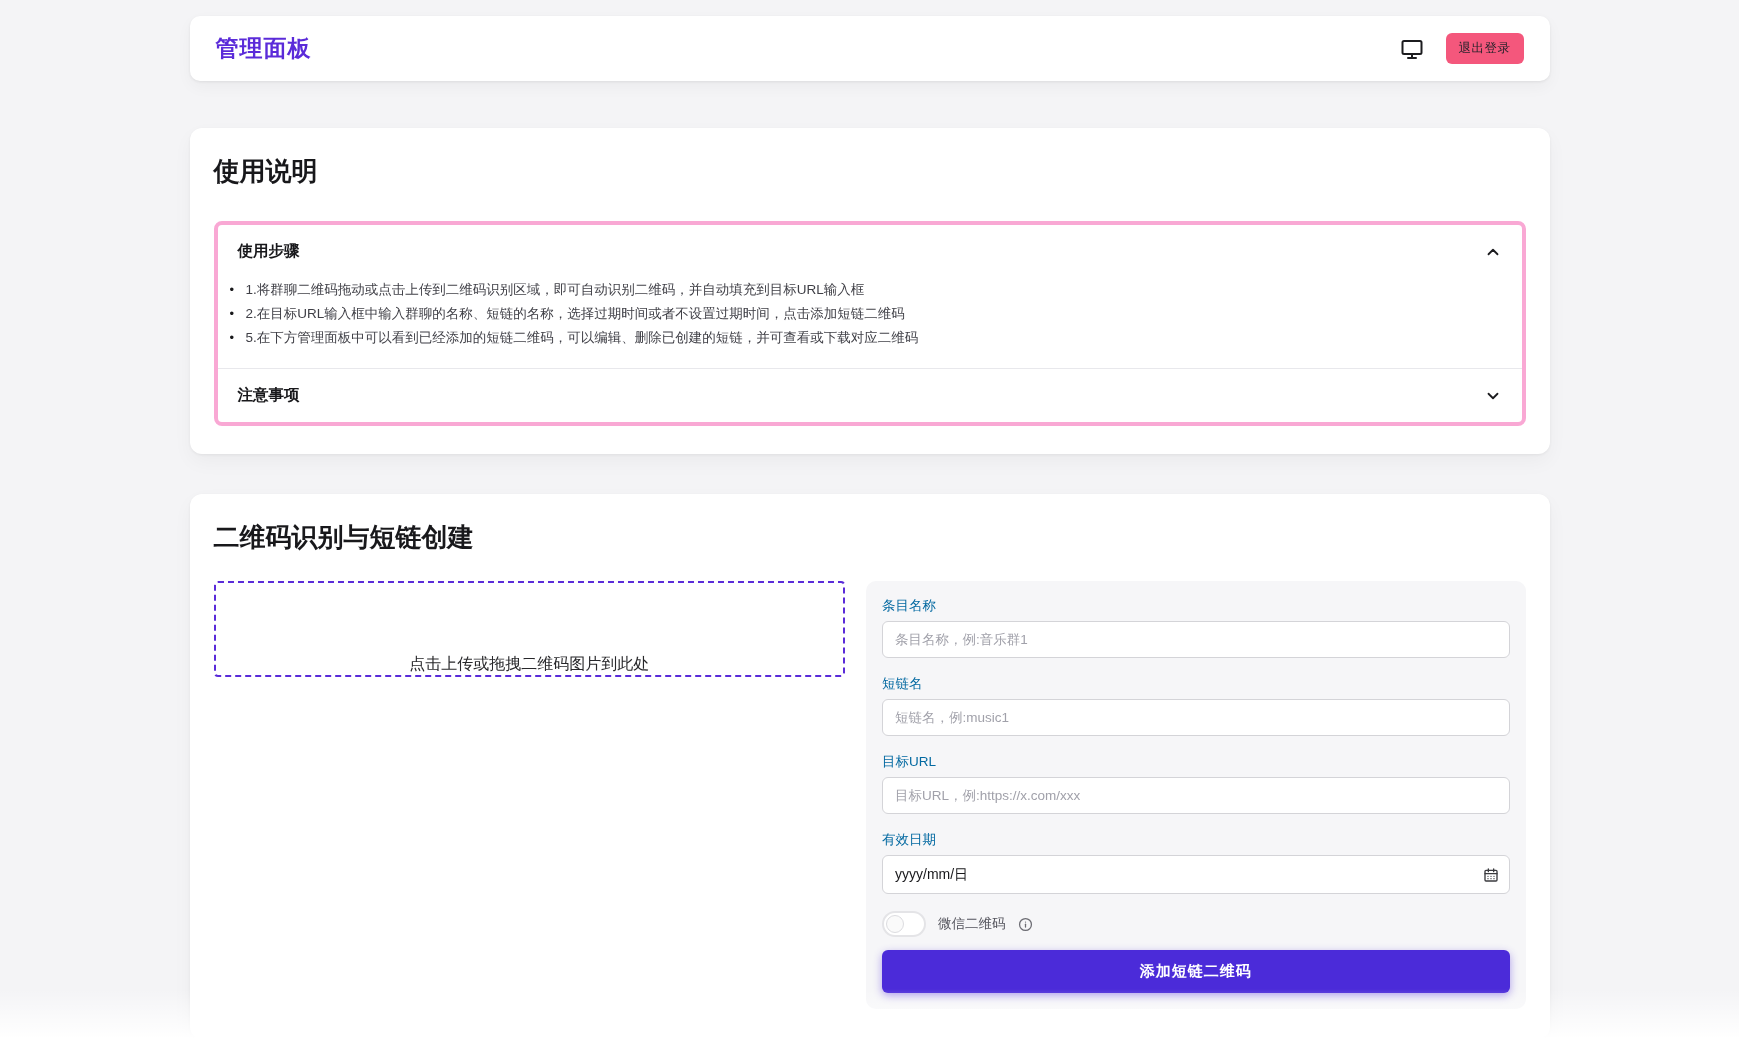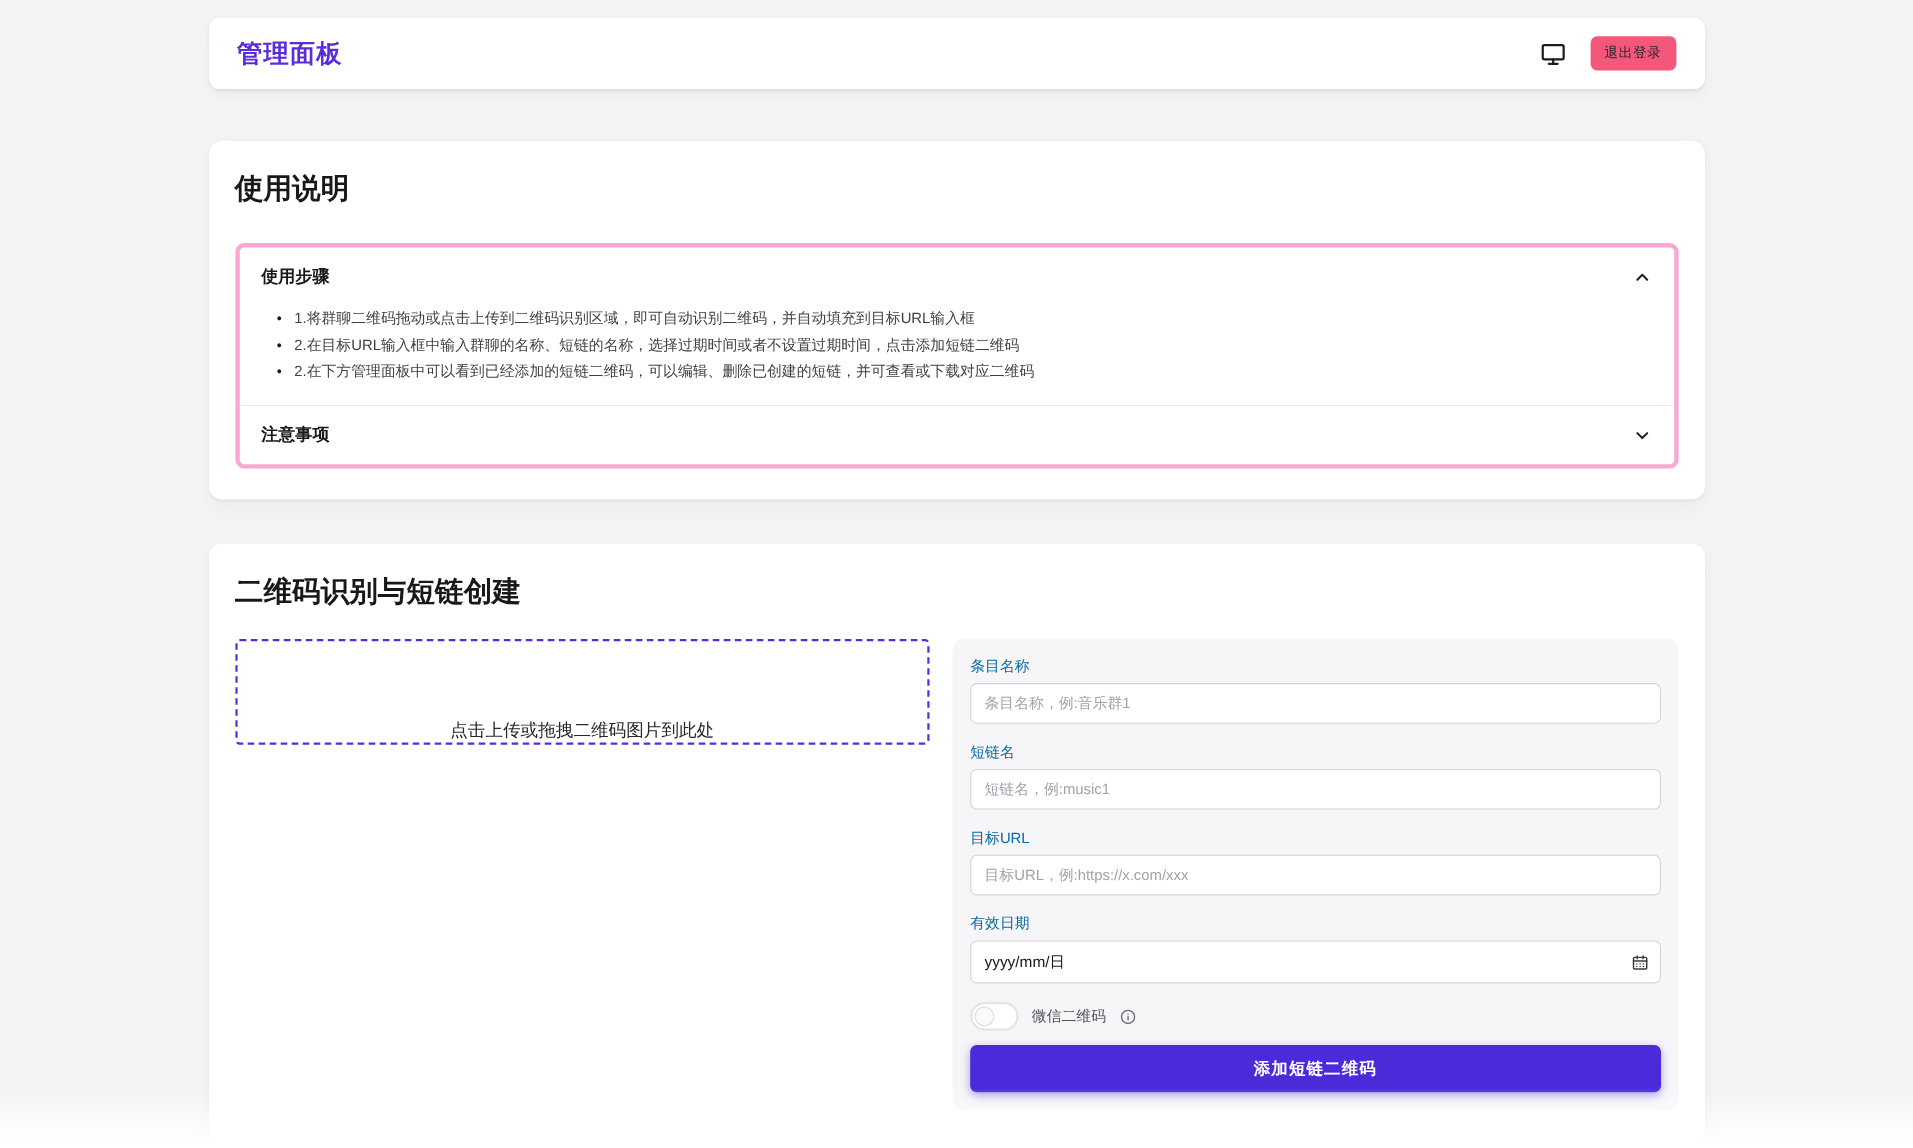--- a/index.html
+++ b/index.html
@@ -40,21 +40,21 @@
   .card h2 { font-size:26px; font-weight:bold; color:#18181b; }
 
   
   .accordion { border:4px solid #f9a8d4; border-radius:8px; margin-top:32px; }
   .acc-header {
     display:flex; align-items:center; justify-content:space-between;
     padding:16px 20px; cursor:pointer; background:transparent; border:none;
     width:100%; font-family:inherit; text-align:left;
   }
   .acc-header .acc-title { font-size:15.5px; font-weight:bold; color:#18181b; }
-  .acc-body { padding:0 20px 18px 28px; }
+  .acc-body { padding:0 20px 18px 6px; }
   .acc-body ul { list-style:none; }
   .acc-body li {
     position:relative; padding-left:22px; font-size:13.5px; color:#3f3f46;
     line-height:24px;
   }
   .acc-body li::before {
     content:"•"; position:absolute; left:6px; top:0; color:#18181b; font-size:13px;
   }
   .acc-divider { border-top:1px solid #e8e8ec; }
 
@@ -148,21 +148,21 @@
           <svg width="18" height="18" viewBox="0 0 24 24" fill="none" stroke="#1c1c1f" stroke-width="2.4" stroke-linecap="round" stroke-linejoin="round">
             <polyline points="6 15 12 9 18 15"></polyline>
           </svg>
         </span>
       </button>
 
       <div class="acc-body">
         <ul>
           <li>1.将群聊二维码拖动或点击上传到二维码识别区域，即可自动识别二维码，并自动填充到目标URL输入框</li>
           <li>2.在目标URL输入框中输入群聊的名称、短链的名称，选择过期时间或者不设置过期时间，点击添加短链二维码</li>
-          <li>2.在下方管理面板中可以看到已经添加的短链二维码，可以编辑、删除已创建的短链，并可查看或下载对应二维码</li>
+          <li>5.在下方管理面板中可以看到已经添加的短链二维码，可以编辑、删除已创建的短链，并可查看或下载对应二维码</li>
         </ul>
       </div>
 
       <div class="acc-divider"></div>
 
       <button class="acc-header">
         <span class="acc-title">注意事项</span>
         <span>
           <svg width="18" height="18" viewBox="0 0 24 24" fill="none" stroke="#1c1c1f" stroke-width="2.4" stroke-linecap="round" stroke-linejoin="round">
             <polyline points="6 9 12 15 18 9"></polyline>

